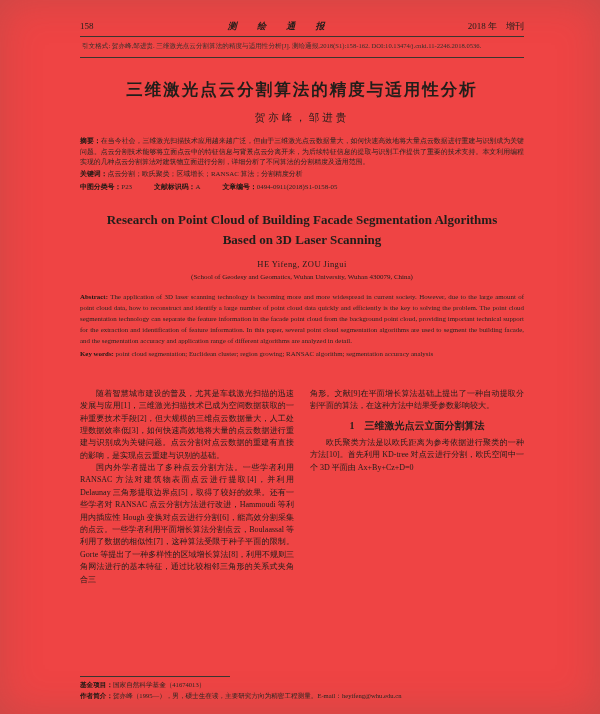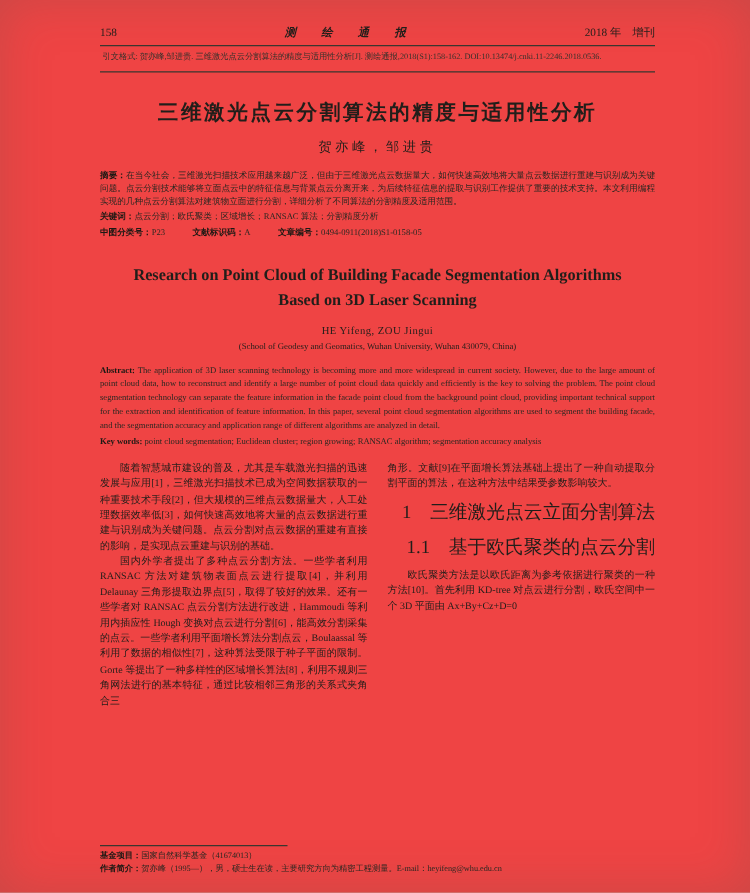--- a/index.html
+++ b/index.html
@@ -49,25 +49,25 @@
     font-size:13px; font-weight:bold; line-height:1.55;
   }
   .authors-en { margin-top:9px; text-align:center; font-size:8.5px; letter-spacing:.4px; }
   .affil-en { margin-top:4px; text-align:center; font-size:7px; }
   .abstract-en, .keywords-en {
     font-size:6.9px; line-height:1.58; text-align:justify; color:#2a2721;
   }
   .abstract-en { margin-top:11px; }
   .keywords-en { margin-top:2px; }
   
-  .body-cols { display:flex; gap:16px; margin-top:9px; }
+  .body-cols { display:flex; gap:16px; margin-top:28px; }
   .col { flex:1; font-size:8px; line-height:1.55; text-align:justify; }
   .col p { text-indent:2em; }
   .col p.cont { text-indent:0; }
-  .col h3 { font-size:15px; font-weight:normal; margin:5px 0 4px; text-align:right; }
+  .col h3 { font-size:10px; font-weight:bold; margin:5px 0 4px; text-align:center; }
   
   .page-footer {
     position:absolute; left:80px; right:76px; bottom:12px;
     font-size:6.6px; line-height:1.65; color:#2a2721;
   }
   .footnote-rule { width:150px; border-top:1px solid #3a362f; margin-bottom:3px; }
 </style>
 </head>
 <body>
 
@@ -105,21 +105,20 @@
   <p class="keywords-en"><b>Key words:</b> <span>point cloud segmentation; Euclidean cluster; region growing; RANSAC algorithm; segmentation accuracy analysis</span></p>
 
   <div class="body-cols">
     <div class="col">
       <p>随着智慧城市建设的普及，尤其是车载激光扫描的迅速发展与应用[1]，三维激光扫描技术已成为空间数据获取的一种重要技术手段[2]，但大规模的三维点云数据量大，人工处理数据效率低[3]，如何快速高效地将大量的点云数据进行重建与识别成为关键问题。点云分割对点云数据的重建有直接的影响，是实现点云重建与识别的基础。</p>
       <p>国内外学者提出了多种点云分割方法。一些学者利用 RANSAC 方法对建筑物表面点云进行提取[4]，并利用 Delaunay 三角形提取边界点[5]，取得了较好的效果。还有一些学者对 RANSAC 点云分割方法进行改进，Hammoudi 等利用内插应性 Hough 变换对点云进行分割[6]，能高效分割采集的点云。一些学者利用平面增长算法分割点云，Boulaassal 等利用了数据的相似性[7]，这种算法受限于种子平面的限制。Gorte 等提出了一种多样性的区域增长算法[8]，利用不规则三角网法进行的基本特征，通过比较相邻三角形的关系式夹角合三</p>
     </div>
     <div class="col">
       <p class="cont">角形。文献[9]在平面增长算法基础上提出了一种自动提取分割平面的算法，在这种方法中结果受参数影响较大。</p>
       <h3>1　三维激光点云立面分割算法</h3>
-      <h3>1.1　基于欧氏聚类的点云分割</h3>
       <p>欧氏聚类方法是以欧氏距离为参考依据进行聚类的一种方法[10]。首先利用 KD-tree 对点云进行分割，欧氏空间中一个 3D 平面由 Ax+By+Cz+D=0</p>
     </div>
   </div>
 
   <div class="page-footer">
     <div class="footnote-rule"></div>
     <div><b>基金项目：</b><span>国家自然科学基金（41674013）</span></div>
     <div><b>作者简介：</b><span>贺亦峰（1995—），男，硕士生在读，主要研究方向为精密工程测量。E-mail：heyifeng@whu.edu.cn</span></div>
   </div>
 

